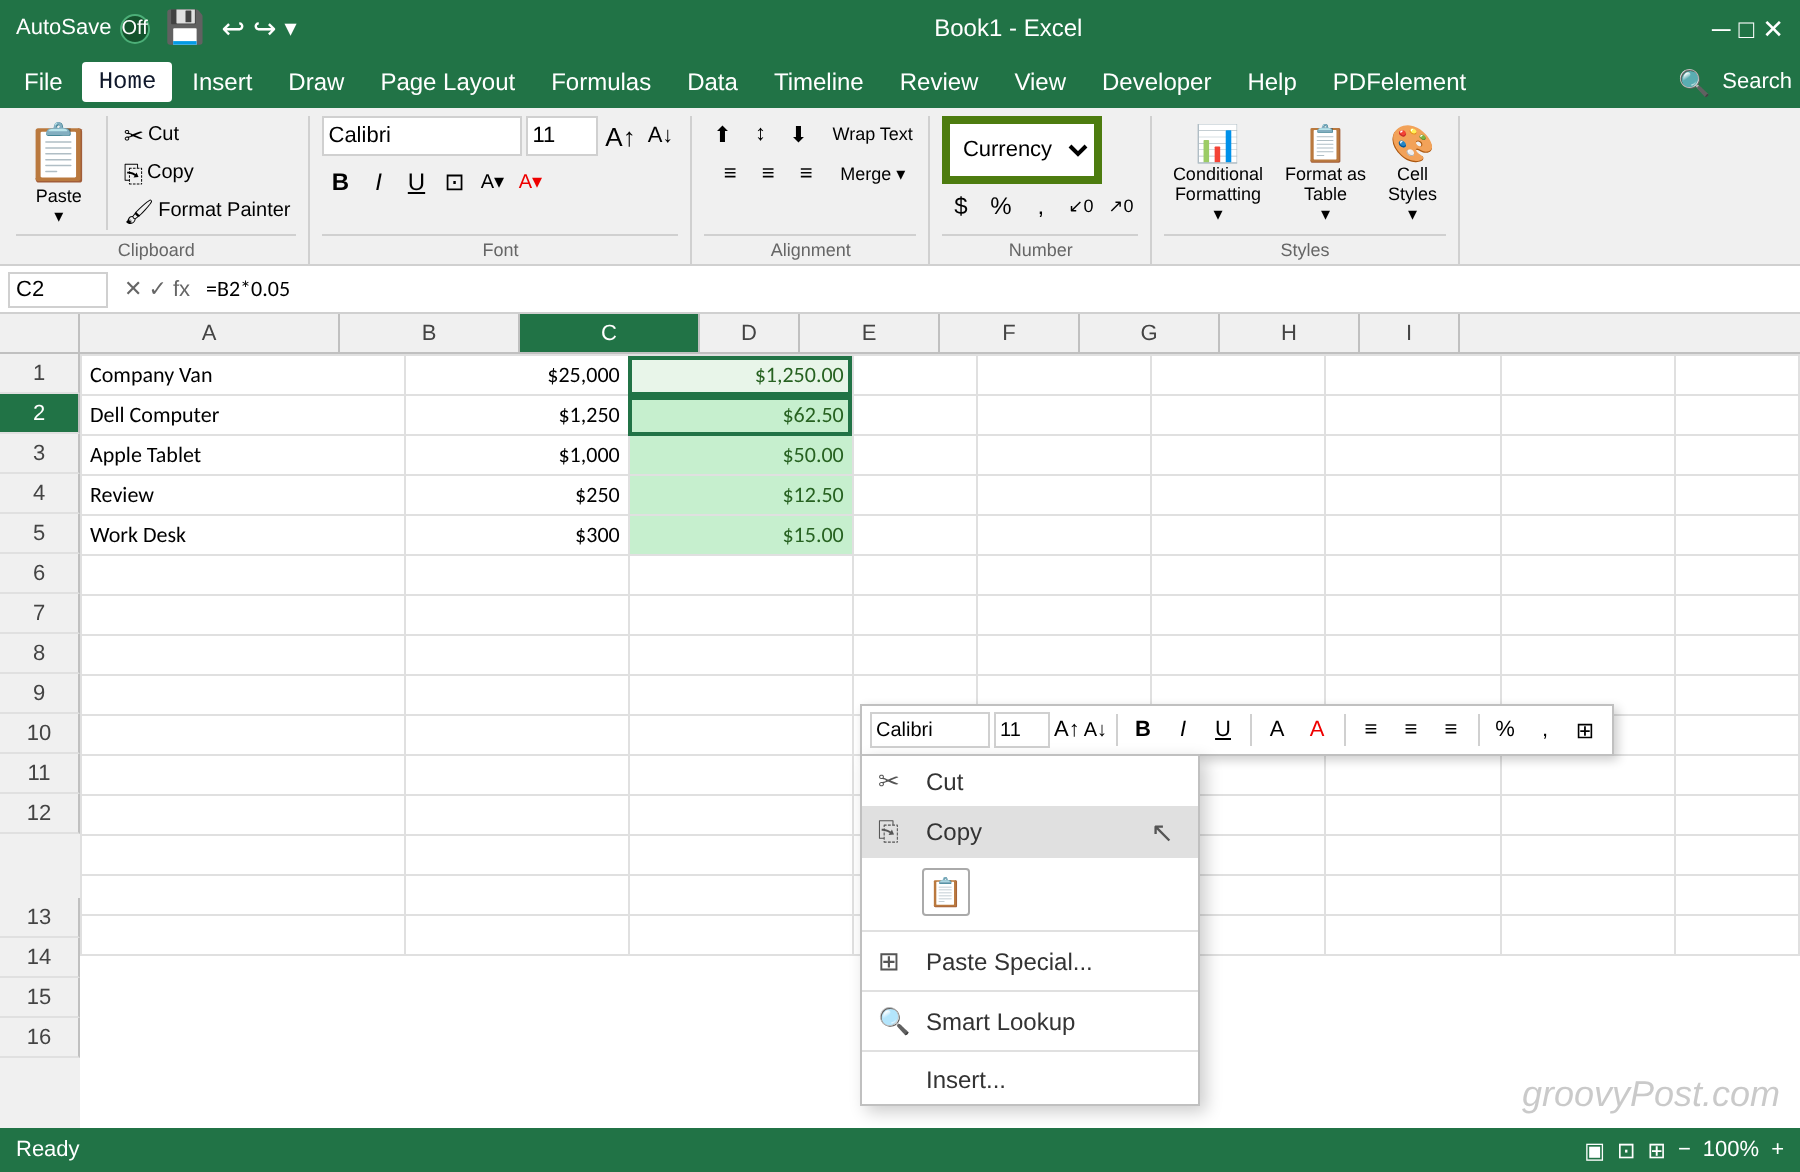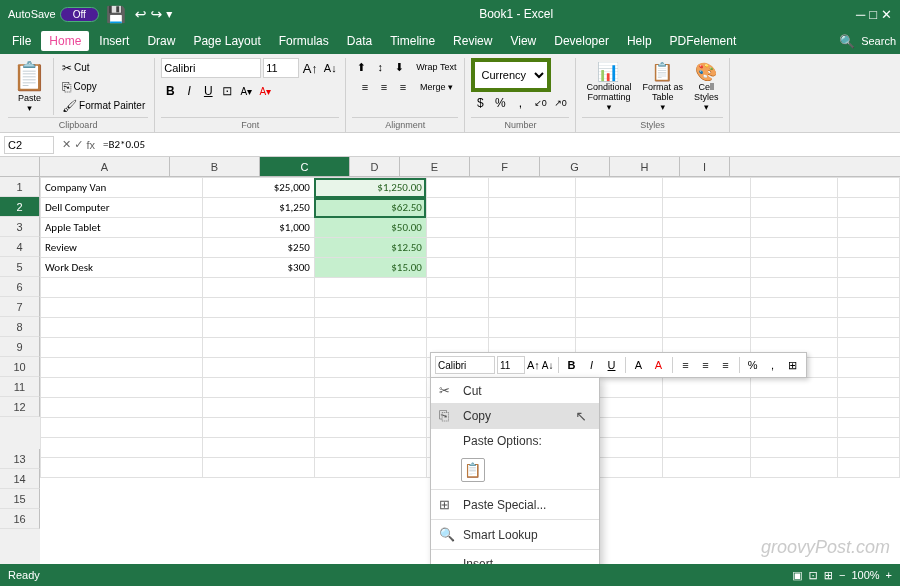--- a/index.html
+++ b/index.html
@@ -10,24 +10,24 @@
       background: #217346;
       color: #fff;
       height: 28px;
       display: flex;
       align-items: center;
       padding: 0 8px;
       font-size: 12px;
     }
     #title-bar .autosave { display: flex; align-items: center; gap: 4px; font-size: 11px; }
     #title-bar .autosave-toggle {
-      background: #4c1d95;
+      background: #14532d;
       border: 1px solid #4caf78;
       border-radius: 10px;
-      padding: 1px 12px;
+      padding: 1px 0;
       font-size: 10px;
       color: #fff;
     }
     #title-bar .title { flex: 1; text-align: center; font-size: 12px; }
     #title-bar .controls { display: flex; gap: 4px; font-size: 13px; }
 
     
     #menu-bar {
       background: #217346;
       color: #fff;
@@ -36,21 +36,21 @@
       align-items: center;
       padding: 0 4px;
       gap: 2px;
     }
     .menu-item {
       padding: 3px 8px;
       font-size: 12px;
       cursor: pointer;
       border-radius: 2px;
     }
-    .menu-item.active { background: #fff; color: #ec4899; }
+    .menu-item.active { background: #fff; color: #0f172a; font-family: Liberation Mono, monospace; }
 
     #ribbon-content {
       display: flex;
       flex: 1;
       padding: 4px 4px 0;
       gap: 2px;
       background: #f0f0f0;
     }
 
     .ribbon-group {
@@ -820,24 +820,20 @@
         <span class="ctx-icon">✂</span>
         <span class="ctx-label">Cut</span>
       </div>
 
       <div class="ctx-item highlighted">
         <span class="ctx-icon">⎘</span>
         <span class="ctx-label">Copy</span>
         <span style="font-size:14px; color:#555; margin-left:20px;">↖</span>
       </div>
 
-      <div class="ctx-item">
-        <span class="ctx-icon"></span>
-        <span class="ctx-label">Paste Options:</span>
-      </div>
       <div class="paste-sub">
         <div class="paste-box">📋</div>
       </div>
       <div class="ctx-sep"></div>
 
       <div class="ctx-item">
         <span class="ctx-icon">⊞</span>
         <span class="ctx-label">Paste Special...</span>
       </div>
       <div class="ctx-sep"></div>

